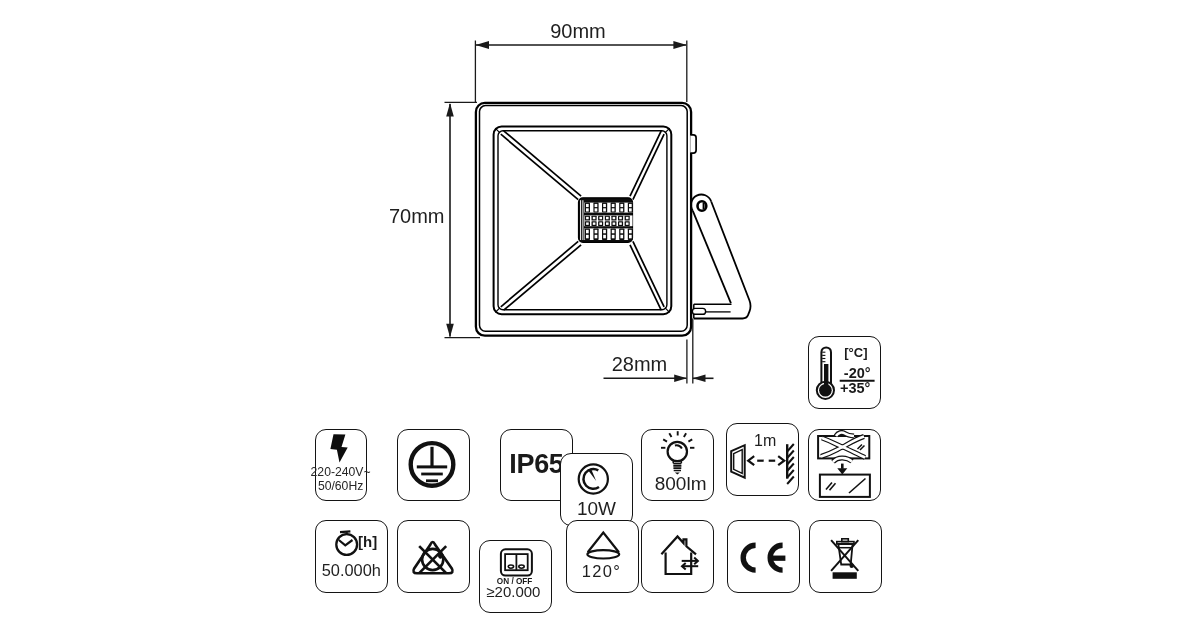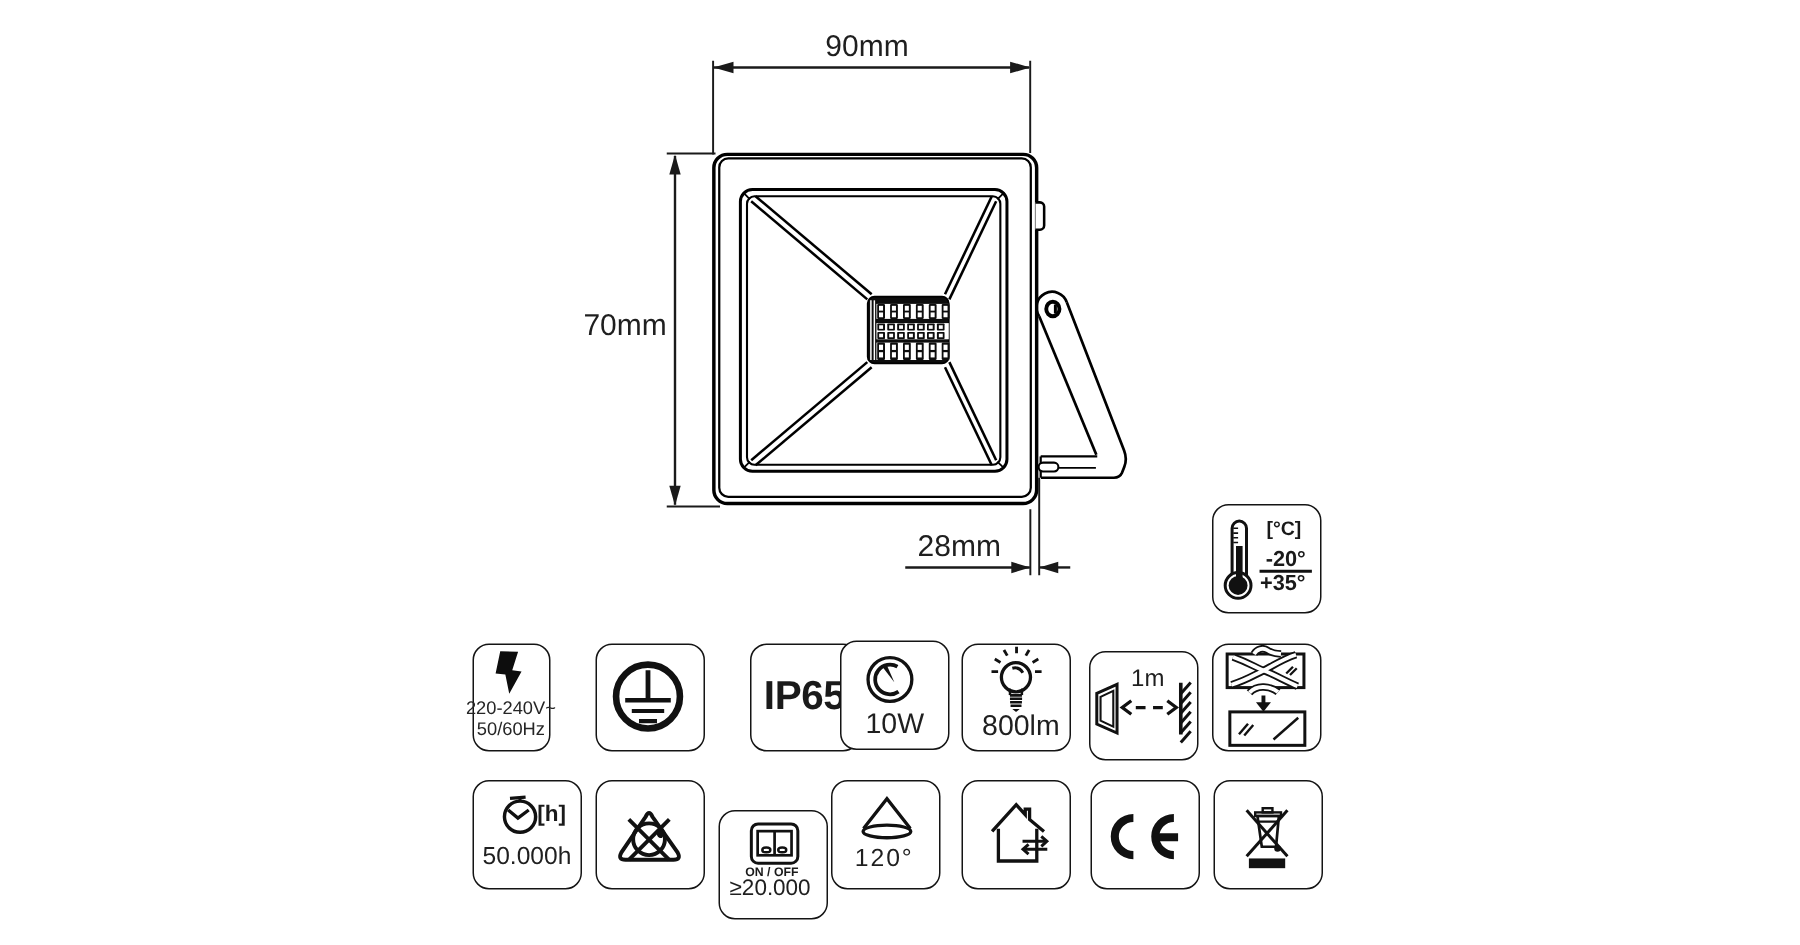--- a/index.html
+++ b/index.html
@@ -165,21 +165,21 @@
 <line x1="17.8" y1="36.9" x2="48.2" y2="36.9" stroke-width="3"></line>
 <line x1="22.2" y1="44" x2="43.8" y2="44" stroke-width="2.8"></line>
 <line x1="27" y1="50.8" x2="39" y2="50.8" stroke-width="2.8"></line>
     </svg>
   </div>
 <div class="b" style="left:500px;top:428.5px;width:73px;height:72.5px">
     <svg width="69.4" height="68.9" viewBox="0 0 69.4 68.9" fill="none" stroke="#111" font-family="Liberation Sans, sans-serif">
       <text x="34.4" y="43" text-anchor="middle" font-size="27" font-weight="bold" fill="#1a1a1a" stroke="none" letter-spacing="-0.3">IP65</text>
     </svg>
   </div>
-<div class="b" style="left:559.5px;top:427px;width:73px;height:72.5px">
+<div class="b" style="left:559.5px;top:453px;width:73px;height:72.5px">
     <svg width="69.4" height="68.9" viewBox="0 0 69.4 68.9" fill="none" stroke="#111" font-family="Liberation Sans, sans-serif">
       <circle cx="32.3" cy="24" r="14.6" stroke-width="2.2"></circle>
 <path d="M37.3,15.4 A9.9,9.9 0 1 0 38,32.1" stroke-width="2.5"></path>
 <polygon points="26.6,14.6 29.9,13.6 35.2,25.9" fill="#111" stroke="none"></polygon>
 <text x="35.5" y="59.9" text-anchor="middle" font-size="19" fill="#1f1f1f" stroke="none">10W</text>
     </svg>
   </div>
 <div class="b" style="left:641px;top:428.5px;width:73px;height:72.5px">
     <svg width="69.4" height="68.9" viewBox="0 0 69.4 68.9" fill="none" stroke="#111" font-family="Liberation Sans, sans-serif">
       <circle cx="34.3" cy="21.5" r="9.7" stroke-width="2.2"></circle>
@@ -190,21 +190,21 @@
 <line x1="47" y1="17.8" x2="51.4" y2="17.8" stroke-width="1.9"></line>
 <line x1="22.4" y1="17.8" x2="18" y2="17.8" stroke-width="1.9"></line>
 <line x1="45.4" y1="11.6" x2="49.2" y2="9.4" stroke-width="1.9"></line>
 <line x1="24" y1="11.6" x2="20.2" y2="9.4" stroke-width="1.9"></line>
 <line x1="40.9" y1="7.1" x2="43.1" y2="3.3" stroke-width="1.9"></line>
 <line x1="28.5" y1="7.1" x2="26.3" y2="3.3" stroke-width="1.9"></line>
 <line x1="34.7" y1="5.5" x2="34.7" y2="1.2" stroke-width="1.9"></line>
 <text x="37.6" y="59.9" text-anchor="middle" font-size="19" fill="#1f1f1f" stroke="none">800lm</text>
     </svg>
   </div>
-<div class="b" style="left:725.5px;top:434px;width:73px;height:72.5px">
+<div class="b" style="left:725.5px;top:423px;width:73px;height:72.5px">
     <svg width="69.4" height="68.9" viewBox="0 0 69.4 68.9" fill="none" stroke="#111" font-family="Liberation Sans, sans-serif">
       <polygon points="4.2,26.2 17.7,20.2 17.7,52.7 4.2,46.7" stroke-width="2"></polygon>
 <polygon points="6.7,28.6 15.2,24.6 15.2,48.4 6.7,44.4" stroke-width="1.4"></polygon>
 <text x="38.2" y="21.3" text-anchor="middle" font-size="16" fill="#1f1f1f" stroke="none">1m</text>
 <polyline points="27.2,31.2 21.2,35.7 27.2,40.2" stroke-width="2.2"></polyline>
 <polyline points="51.2,31.2 57.2,35.7 51.2,40.2" stroke-width="2.2"></polyline>
 <line x1="30.2" y1="35.7" x2="36.7" y2="35.7" stroke-width="2.2"></line>
 <line x1="41.7" y1="35.7" x2="48.2" y2="35.7" stroke-width="2.2"></line>
 <line x1="60.2" y1="19.2" x2="60.2" y2="53.7" stroke-width="2.4"></line>
 <line x1="60.2" y1="26.5" x2="66.8" y2="19.0" stroke-width="2"></line>
@@ -263,21 +263,21 @@
     <svg width="69.4" height="68.9" viewBox="0 0 69.4 68.9" fill="none" stroke="#111" font-family="Liberation Sans, sans-serif">
       <rect x="20.9" y="7.3" width="31" height="26.2" rx="4.5" stroke-width="2"></rect>
 <rect x="25.1" y="12.1" width="22.6" height="16.1" stroke-width="1.8"></rect>
 <line x1="36.4" y1="12.1" x2="36.4" y2="28.2" stroke-width="1.8"></line>
 <ellipse cx="30.9" cy="24.6" rx="2.7" ry="1.6" stroke-width="1.6"></ellipse>
 <ellipse cx="41.5" cy="24.6" rx="2.7" ry="1.6" stroke-width="1.6"></ellipse>
 <text x="34.6" y="41.8" text-anchor="middle" font-size="8.2" font-weight="bold" fill="#1a1a1a" stroke="none">ON / OFF</text>
 <text x="33.4" y="55" text-anchor="middle" font-size="15" fill="#1f1f1f" stroke="none">≥20.000</text>
     </svg>
   </div>
-<div class="b" style="left:554px;top:520px;width:73px;height:72.5px">
+<div class="b" style="left:566px;top:520px;width:73px;height:72.5px">
     <svg width="69.4" height="68.9" viewBox="0 0 69.4 68.9" fill="none" stroke="#111" font-family="Liberation Sans, sans-serif">
       <path d="M19.7,30.3 L35.3,10.5 L50.9,30.3" stroke-width="2.2"></path>
 <ellipse cx="35.3" cy="32.3" rx="15.9" ry="4.2" stroke-width="2.2"></ellipse>
 <text x="33.5" y="55.2" text-anchor="middle" font-size="16.5" fill="#1f1f1f" stroke="none" letter-spacing="1.3">120°</text>
     </svg>
   </div>
 <div class="b" style="left:641px;top:520px;width:73px;height:72.5px">
     <svg width="69.4" height="68.9" viewBox="0 0 69.4 68.9" fill="none" stroke="#111" font-family="Liberation Sans, sans-serif">
       <path d="M18.4,32.3 L34.5,14.5 L40.5,21.1 L40.5,17.4 L43.4,17.4 L43.4,24.3 L53,32.3" stroke-width="2.2"></path>
 <path d="M22.6,30.5 L22.6,52 L48.2,52 L48.2,30.5" stroke-width="2.2"></path>

